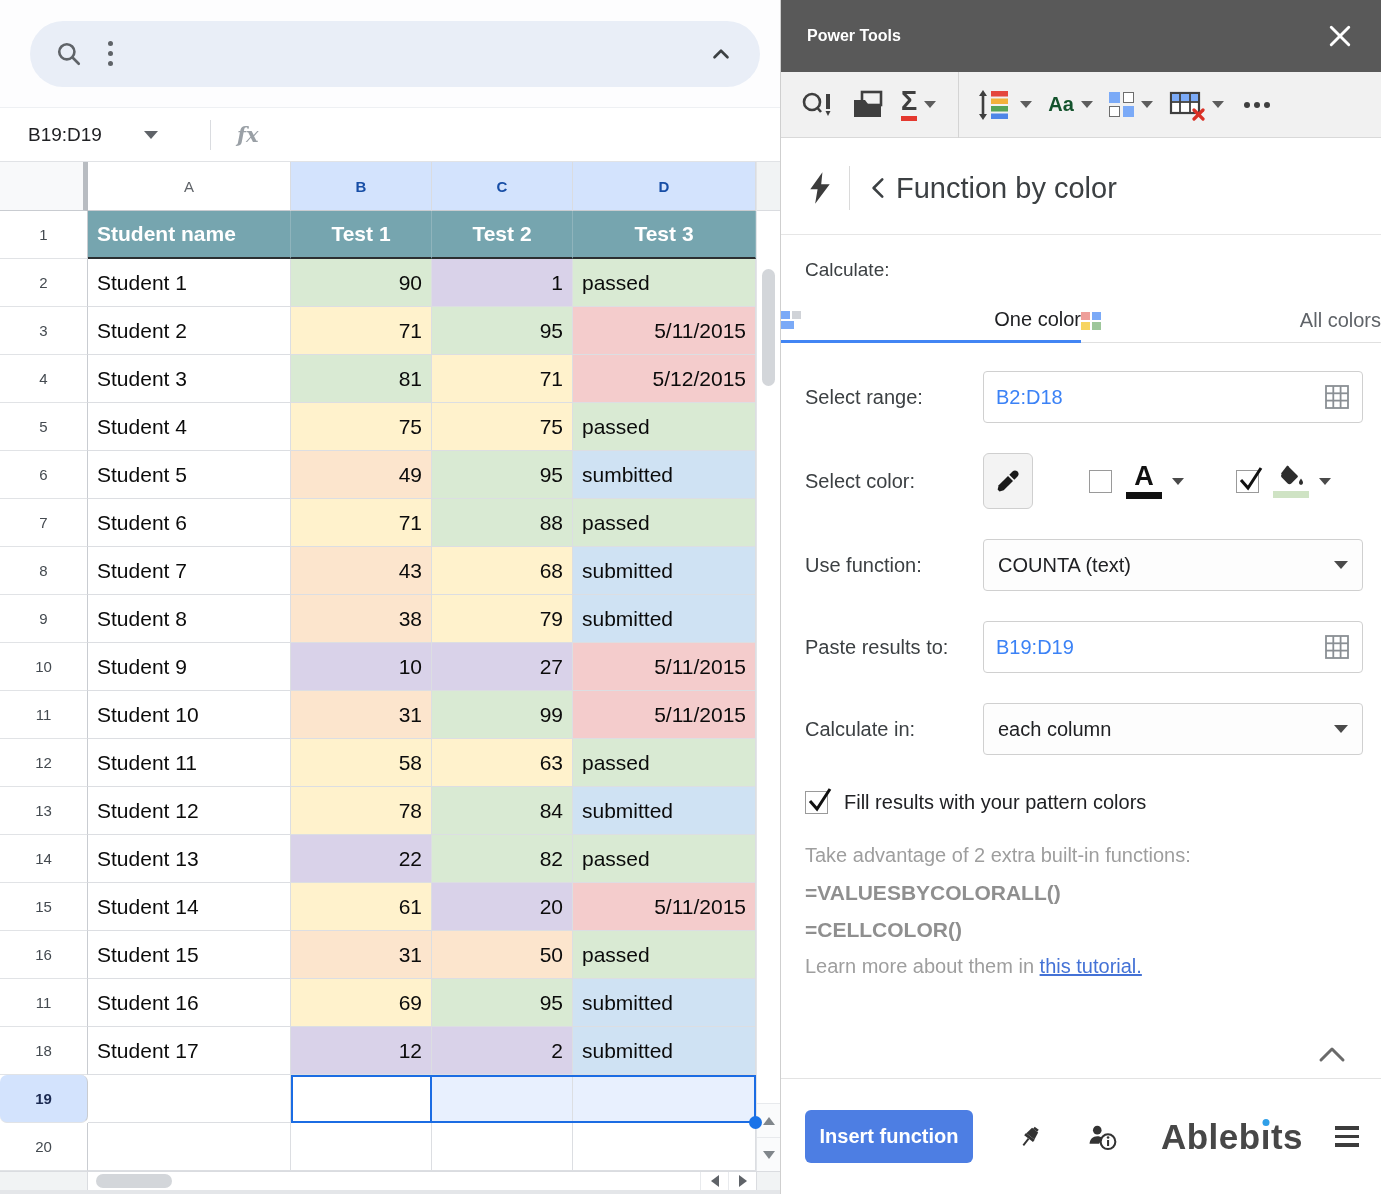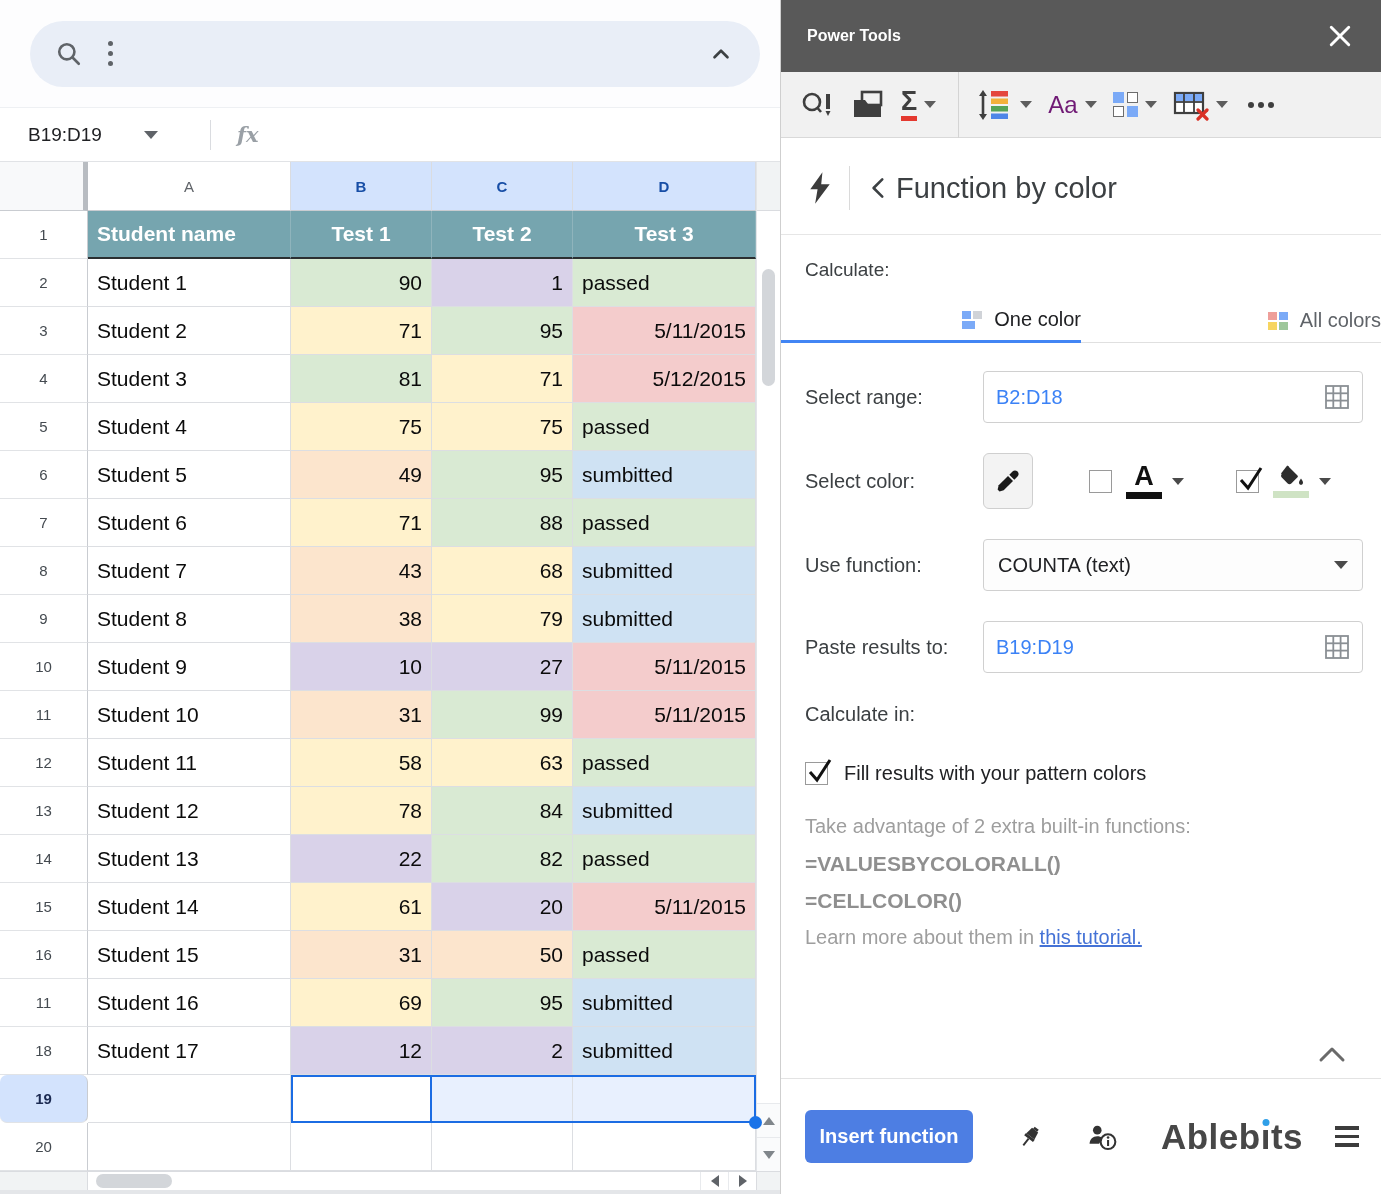--- a/index.html
+++ b/index.html
@@ -77,39 +77,39 @@
   .p-header { height:72px; background:#595959; display:flex; align-items:center; padding:0 26px; }
   .p-title { color:#fff; font-size:16px; font-weight:bold; }
   .p-close { margin-left:auto; width:30px; height:30px; cursor:pointer; }
 
   .p-toolbar { height:66px; background:#f1f1f1; border-bottom:1px solid #d9d9d9; display:flex; align-items:center; padding:0 20px; }
   .tb-btn { display:flex; align-items:center; margin-right:16px; cursor:pointer; }
   .tb-sep { width:1px; height:66px; background:#d4d4d4; margin:0 18px 0 6px; }
   .tb-caret { width:0; height:0; border-left:6px solid transparent; border-right:6px solid transparent;
               border-top:7px solid #5d5d5d; margin-left:7px; }
   .sigma { font-size:27px; font-weight:bold; color:#3f3f3f; line-height:1; border-bottom:5px solid #e4392f; padding-bottom:1px; }
-  .aa-txt { font-size:24px; font-weight:normal; color:#701a75; }
+  .aa-txt { font-size:20px; font-weight:bold; color:#14532d; }
   .sq2 { display:grid; grid-template-columns:11px 11px; grid-template-rows:11px 11px; gap:3px; }
   .sq2 i { display:block; }
   .sq-b { background:#7baaf7; }
   .sq-w { background:#fff; border:1.5px solid #6d6d6d; }
   .more-dots { display:flex; gap:4px; }
   .more-dots i { width:6px; height:6px; border-radius:50%; background:#3f3f3f; }
 
   .p-body { flex:1; padding:0; position:relative; }
   .fn-header { display:flex; align-items:center; height:64px; margin:18px 0 0 24px; }
   .bolt { width:30px; height:34px; }
   .fn-div { width:1px; height:44px; background:#dadada; margin:0 16px 0 14px; }
   .back-ch { width:26px; height:26px; margin-right:4px; cursor:pointer; }
   .fn-title { font-size:29px; color:#3c4043; }
   .hr { height:1px; background:#e6e6e6; margin-top:14px; }
 
   .calc-label { font-size:19px; color:#3c4043; margin:24px 0 0 24px; }
   .tabs { display:flex; margin-top:18px; }
-  .tab { width:300px; height:44px; display:flex; align-items:center; justify-content:flex-end; gap:12px;
+  .tab { width:300px; height:44px; display:flex; align-items:center; justify-content:space-between; gap:12px;
          font-size:20px; cursor:pointer; border-bottom:1px solid #e0e0e0; }
   .tab.active { border-bottom:3px solid #4285f4; color:#202124; }
   .tab.inactive { color:#5f6368; }
   .tab-ic1 { display:grid; grid-template-columns:9px 9px; grid-template-rows:8px 8px; gap:2px; }
   .tab-ic1 .a { background:#7baaf7; } .tab-ic1 .b { background:#d0d3d8; } .tab-ic1 .c { background:#7baaf7; width:13px; }
   .tab-ic2 { display:grid; grid-template-columns:9px 9px; grid-template-rows:8px 8px; gap:2px; }
   .tab-ic2 .r { background:#ee9f9a; } .tab-ic2 .bl { background:#7baaf7; }
   .tab-ic2 .y { background:#f7d560; } .tab-ic2 .g { background:#9ec79b; }
 
   .form { padding:28px 18px 0 24px; }
@@ -576,20 +576,24 @@
               <line x1="9.3" y1="2" x2="9.3" y2="24" stroke="#8a8f94" stroke-width="1.8"></line>
               <line x1="16.6" y1="2" x2="16.6" y2="24" stroke="#8a8f94" stroke-width="1.8"></line>
               <line x1="2" y1="9.3" x2="24" y2="9.3" stroke="#8a8f94" stroke-width="1.8"></line>
               <line x1="2" y1="16.6" x2="24" y2="16.6" stroke="#8a8f94" stroke-width="1.8"></line>
             </svg>
           </div>
         </div>
 
         <div class="frow">
           <span class="flabel">Calculate in:</span>
+          <div class="fselect">
+            <span>each column</span>
+            <span class="sel-caret"></span>
+          </div>
         </div>
       </div>
 
       <div class="fillrow">
         <span class="cb checked">
           <svg viewBox="0 0 26 28">
               <polyline points="3,15 10,23 23,3" fill="none" stroke="#111" stroke-width="3"></polyline>
             </svg>
         </span>
         <span class="fill-label">Fill results with your pattern colors</span>

